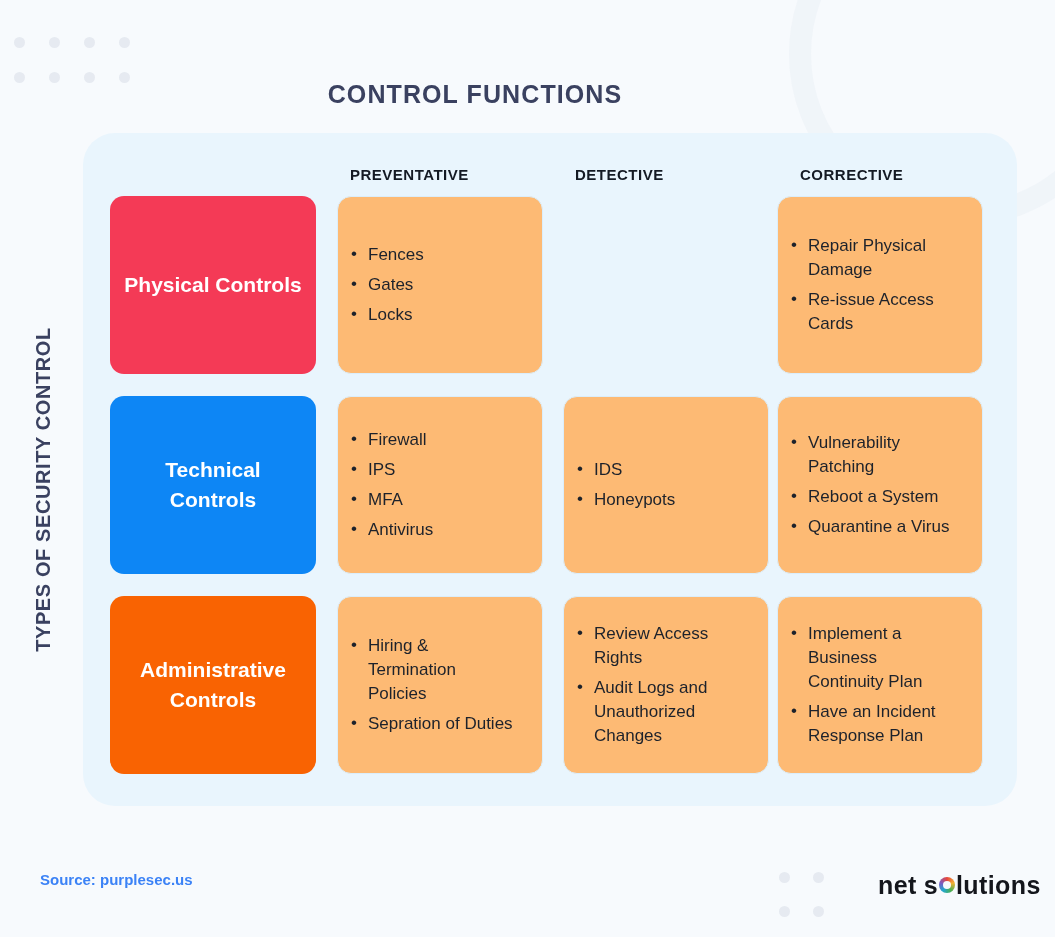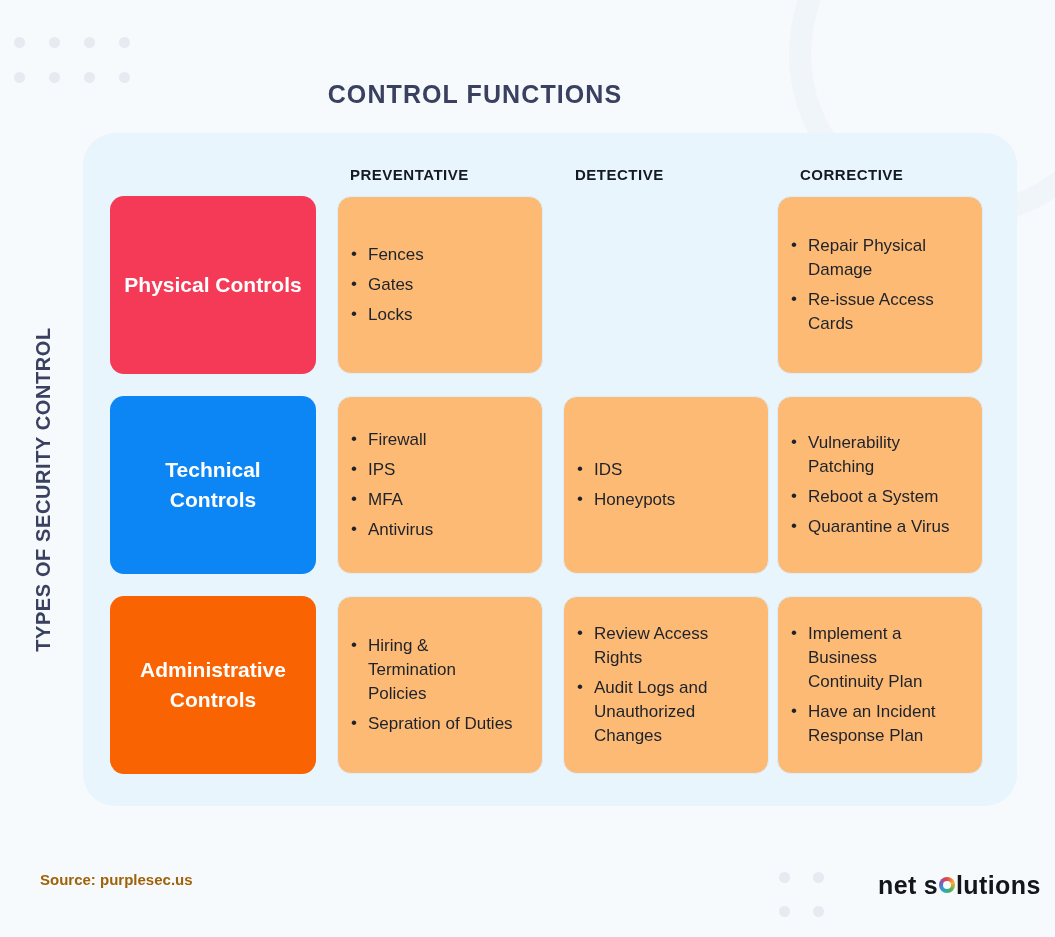--- a/index.html
+++ b/index.html
@@ -190,21 +190,21 @@
     color: #1d222b;
   }
 
   
   .source {
     position: absolute;
     left: 40px;
     top: 871px;
     font-size: 15px;
     font-weight: bold;
-    color: #a16207;
+    color: #3b82f6;
   }
 
   .logo {
     position: absolute;
     left: 878px;
     top: 871px;
     font-size: 25px;
     font-weight: bold;
     letter-spacing: .4px;
     color: #14161c;

